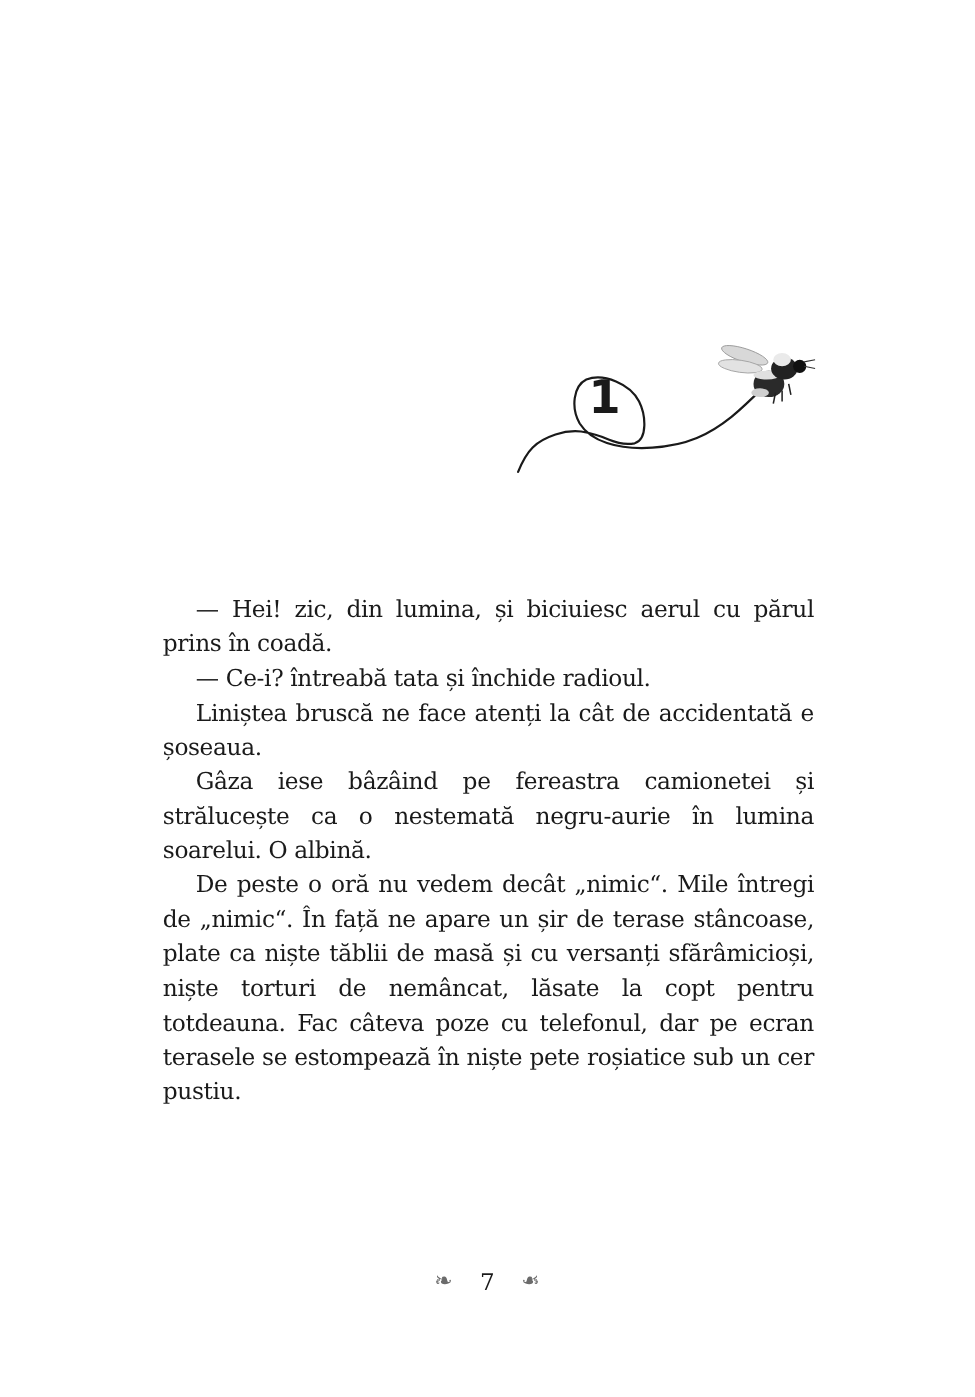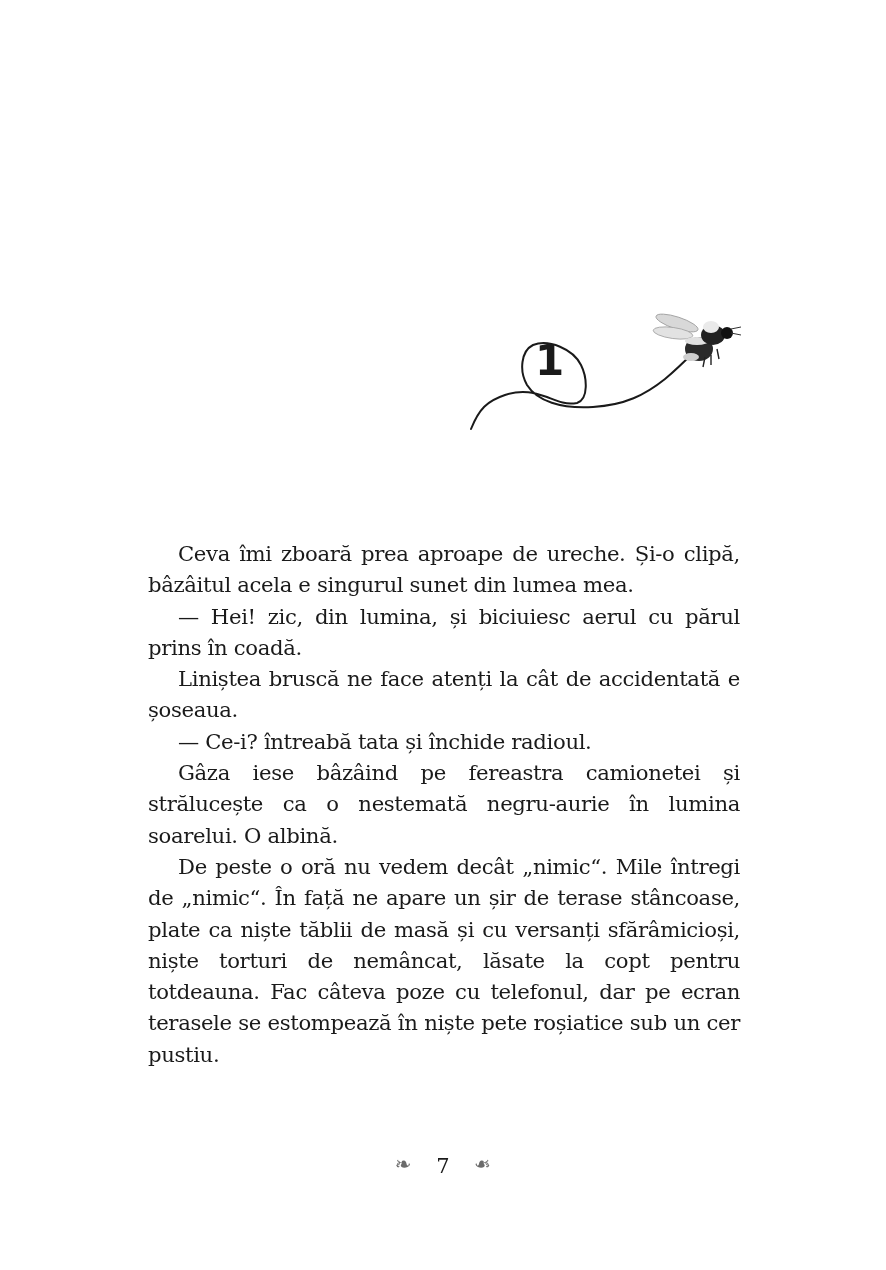--- a/index.html
+++ b/index.html
@@ -37,24 +37,23 @@
       <line x1="266" y1="28" x2="276" y2="30" stroke="#333" stroke-width="1"></line>
       <line x1="240" y1="52" x2="238" y2="62" stroke="#222" stroke-width="1.4"></line>
       <line x1="246" y1="50" x2="246" y2="60" stroke="#222" stroke-width="1.4"></line>
       <line x1="252" y1="44" x2="254" y2="54" stroke="#222" stroke-width="1.4"></line>
       <ellipse cx="226" cy="52" rx="8" ry="4" fill="#cfcfcf"></ellipse>
     </g>
   </svg>
 </div>
 
 <div class="text-block">
-  <p class="para">Ceva îmi zboară prea aproape de ureche. Și-o clipă, bâzâitul acela e singurul sunet din lumea mea.</p>
   <p class="para">— Hei! zic, din lumina, și biciuiesc aerul cu părul prins în coadă.</p>
+  <p class="para">— Ce-i? întreabă tata și închide radioul.</p>
   <p class="para">Liniștea bruscă ne face atenți la cât de accidentată e șoseaua.</p>
-  <p class="para">— Ce-i? întreabă tata și închide radioul.</p>
   <p class="para">Gâza iese bâzâind pe fereastra camionetei și strălucește ca o nestemată negru-aurie în lumina soarelui. O albină.</p>
   <p class="para">De peste o oră nu vedem decât „nimic“. Mile întregi de „nimic“. În față ne apare un șir de terase stâncoase, plate ca niște tăblii de masă și cu versanți sfărâmicioși, niște torturi de nemâncat, lăsate la copt pentru totdeauna. Fac câteva poze cu telefonul, dar pe ecran terasele se estompează în niște pete roșiatice sub un cer pustiu.</p>
 </div>
 
 <div class="folio">
   <span class="orn">❧</span>
   <span class="num">7</span>
   <span class="orn flip">❧</span>
 </div>
 

